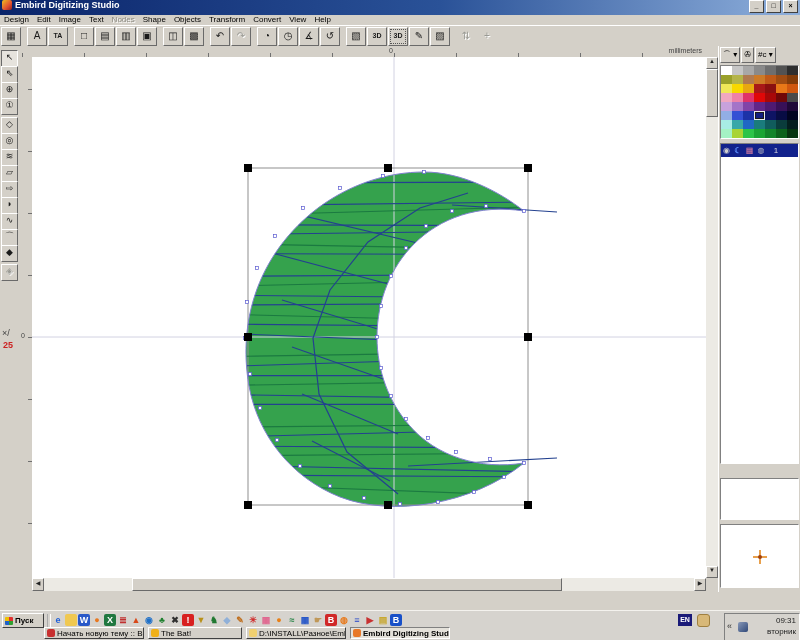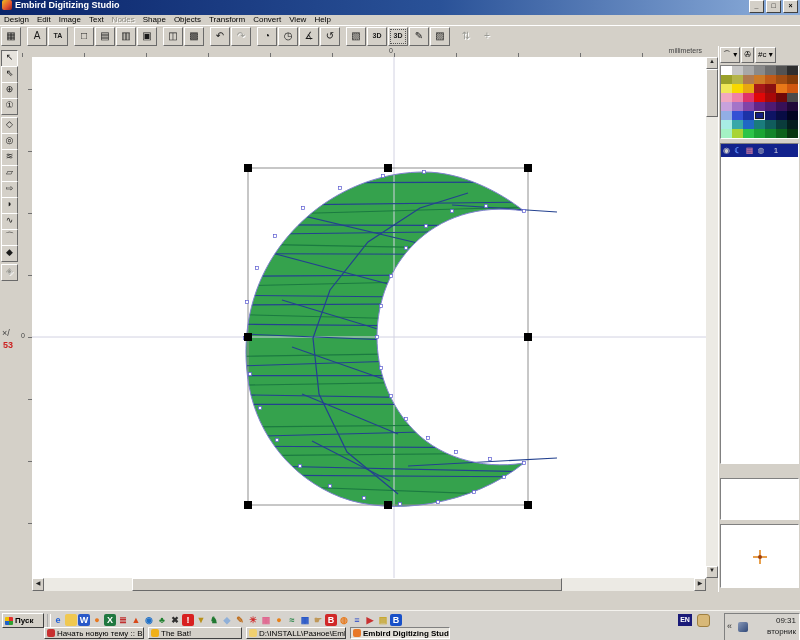--- a/index.html
+++ b/index.html
@@ -108,21 +108,21 @@
     <div class="tbtn">_</div>
     <div class="tbtn">□</div>
     <div class="tbtn">×</div>
   </div>
 
   <div class="menubar" id="menubar"><span class="mitem">Design</span><span class="mitem">Edit</span><span class="mitem">Image</span><span class="mitem">Text</span><span class="mitem disabled">Nodes</span><span class="mitem">Shape</span><span class="mitem">Objects</span><span class="mitem">Transform</span><span class="mitem">Convert</span><span class="mitem">View</span><span class="mitem">Help</span></div>
   <div class="toolbar" id="toolbar"><span class="tbn">▦</span><span class="tbn gap">A</span><span class="tbn small">TA</span><span class="tbn gap">□</span><span class="tbn">▤</span><span class="tbn">▥</span><span class="tbn">▣</span><span class="tbn gap">◫</span><span class="tbn">▩</span><span class="tbn gap">↶</span><span class="tbn disabled">↷</span><span class="tbn gap">◔</span><span class="tbn">◷</span><span class="tbn">∡</span><span class="tbn">↺</span><span class="tbn gap">▧</span><span class="tbn small">3D</span><span class="tbn small dashed">3D</span><span class="tbn">✎</span><span class="tbn">▨</span><span class="tbn gap disabled flat">⇅</span><span class="tbn disabled flat">+</span></div>
 
   <div class="lefttools" id="lefttools">
     <div class="modemark">×/</div>
-    <div class="counter">53</div>
+    <div class="counter">25</div>
   <div class="ltool pressed" style="top: 4px;">↖</div>
       <div class="ltool" style="top: 20px;">⇖</div>
       <div class="ltool" style="top: 36px;">⊕</div>
       <div class="ltool" style="top: 52px;">①</div>
       <div class="ltool" style="top: 71px;">◇</div>
       <div class="ltool" style="top: 87px;">◎</div>
       <div class="ltool" style="top: 103px;">≋</div>
       <div class="ltool" style="top: 119px;">▱</div>
       <div class="ltool" style="top: 135px;">⇨</div>
       <div class="ltool" style="top: 151px;">◗</div>

